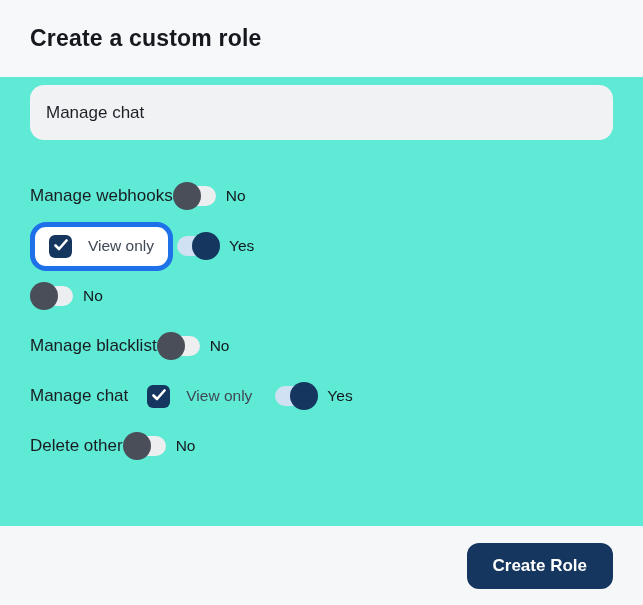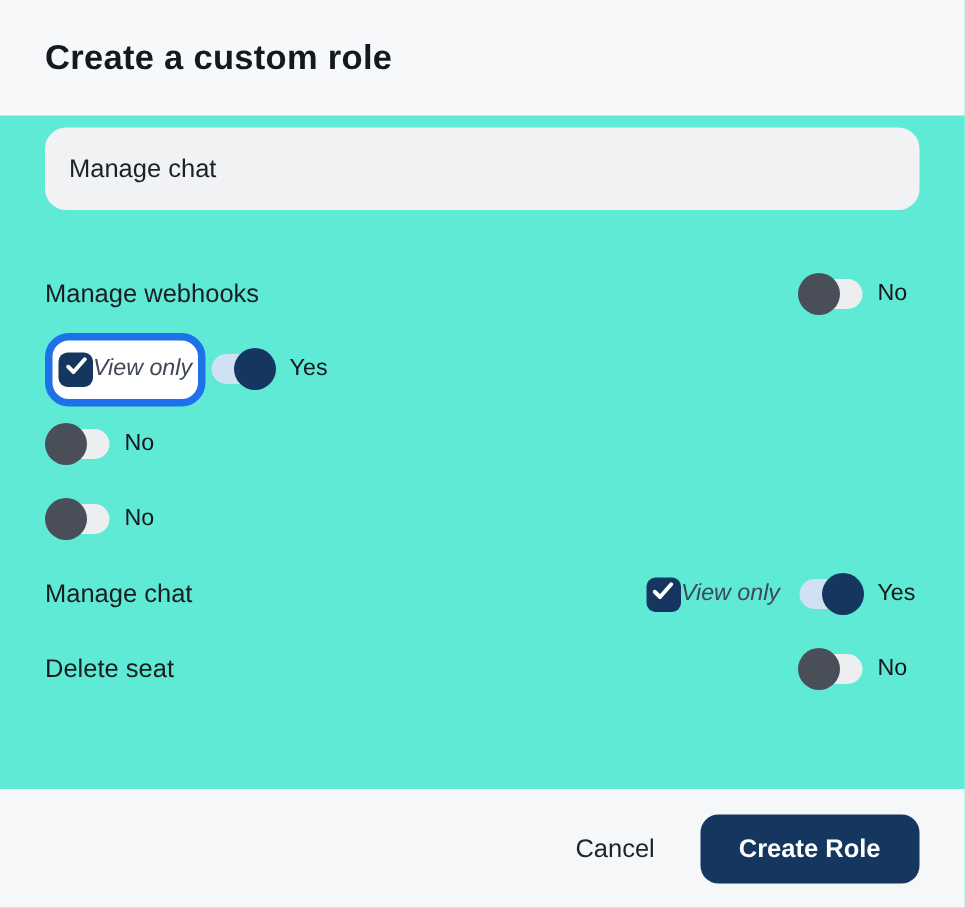--- a/index.html
+++ b/index.html
@@ -30,30 +30,29 @@
   .text-input {
     display: block; margin-top: 8px;
     width: 100%; height: 55px;
     background: #f0f2f4; border: none; border-radius: 14px;
     padding: 0 16px; font-size: 17px; color: #1d2127;
     font-family: inherit; outline: none;
   }
   .perm-list { margin-top: 31px; }
   .perm-row {
     height: 50px;
-    display: flex; align-items: center; justify-content: space-between;
+    display: flex; align-items: center; 
   }
   .perm-label { font-size: 17px; color: #191d22; }
   .perm-controls { display: flex; align-items: center; }
   .vo-group {
-    display: flex; align-items: center; gap: 0;
-    padding: 8px 4px; margin-right: 3px;
+    display: flex; align-items: center; gap: 16px;
+    padding: 8px 14px; margin-right: 3px;
     border: 5px solid transparent; border-radius: 16px;
     background: transparent;
-    font-style: italic;
   }
   .vo-group.highlight { border-color: #1e71e8; background: #ffffff; }
   .checkbox {
     width: 23px; height: 23px; flex: none;
     background: #14365f; border-radius: 6px;
     display: flex; align-items: center; justify-content: center;
     cursor: pointer;
   }
   .vo-label { font-size: 15.5px; color: #3f4854; }
   .toggle { position: relative; width: 44px; height: 28px; flex: none; cursor: pointer; }
@@ -141,20 +140,21 @@
         <div class="perm-controls">
           <div class="toggle off">
             <div class="toggle-track"></div>
             <div class="toggle-knob"></div>
           </div>
           <div class="state-label">No</div>
         </div>
       </div>
 
       <div class="perm-row">
+        <div class="perm-label">Manage blacklist</div>
         <div class="perm-controls">
           <div class="toggle off">
             <div class="toggle-track"></div>
             <div class="toggle-knob"></div>
           </div>
           <div class="state-label">No</div>
         </div>
       </div>
 
       <div class="perm-row">
@@ -172,31 +172,30 @@
           </div>
           <div class="toggle on">
             <div class="toggle-track"></div>
             <div class="toggle-knob"></div>
           </div>
           <div class="state-label">Yes</div>
         </div>
       </div>
 
       <div class="perm-row">
-        <div class="perm-label">Delete seat</div>
+        <div class="perm-label">Delete other</div>
         <div class="perm-controls">
           <div class="toggle off">
             <div class="toggle-track"></div>
             <div class="toggle-knob"></div>
           </div>
           <div class="state-label">No</div>
         </div>
       </div>
 
     </div>
   </div>
 
   <div class="modal-footer">
-    <button class="btn-cancel">Cancel</button>
     <button class="btn-primary">Create Role</button>
   </div>
 
 </div>
 
 </body></html>

